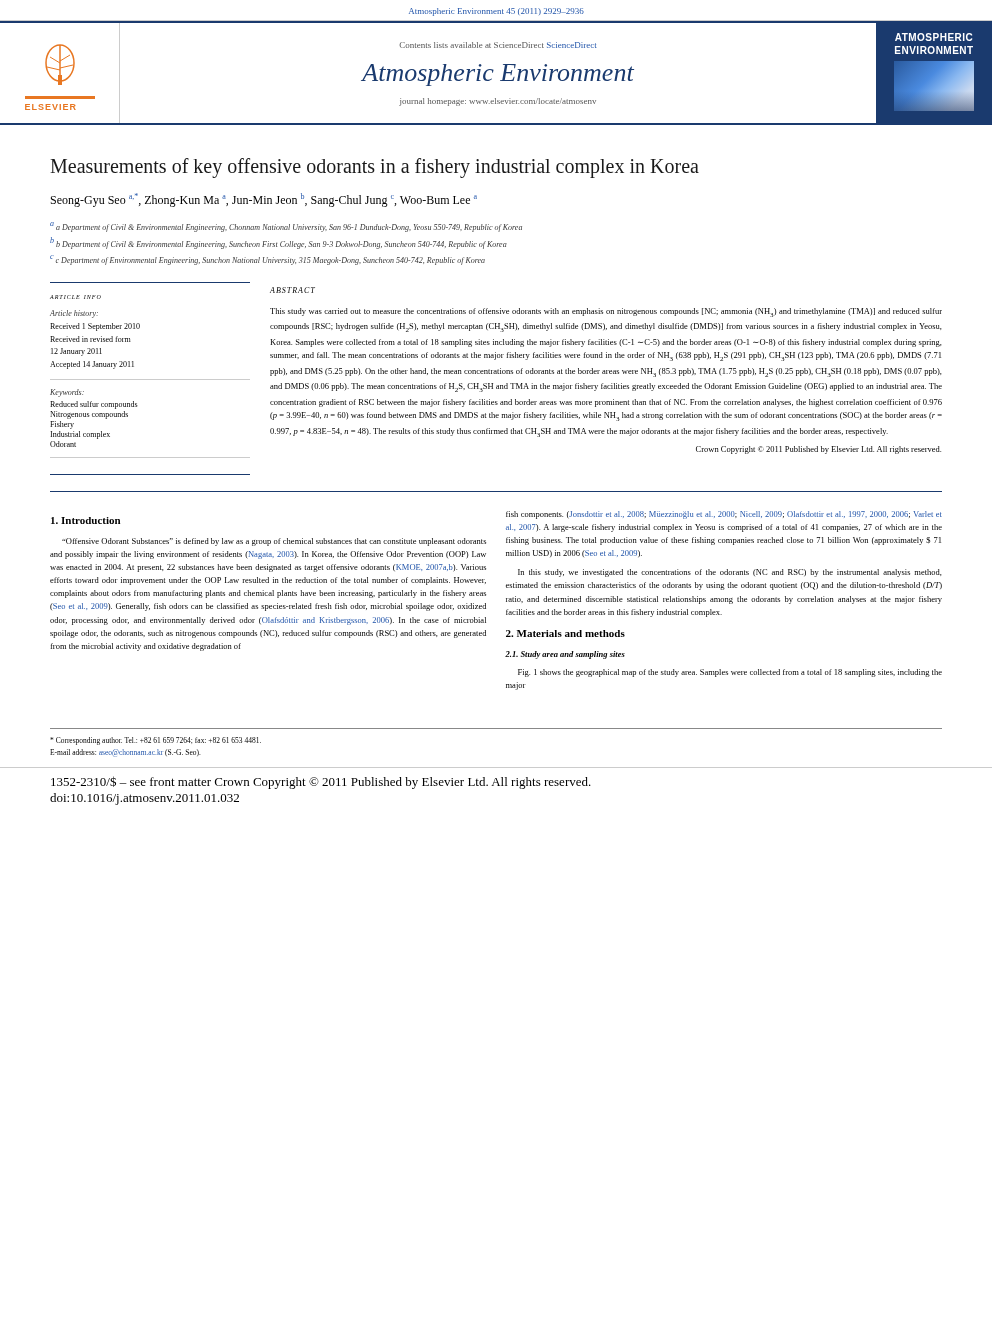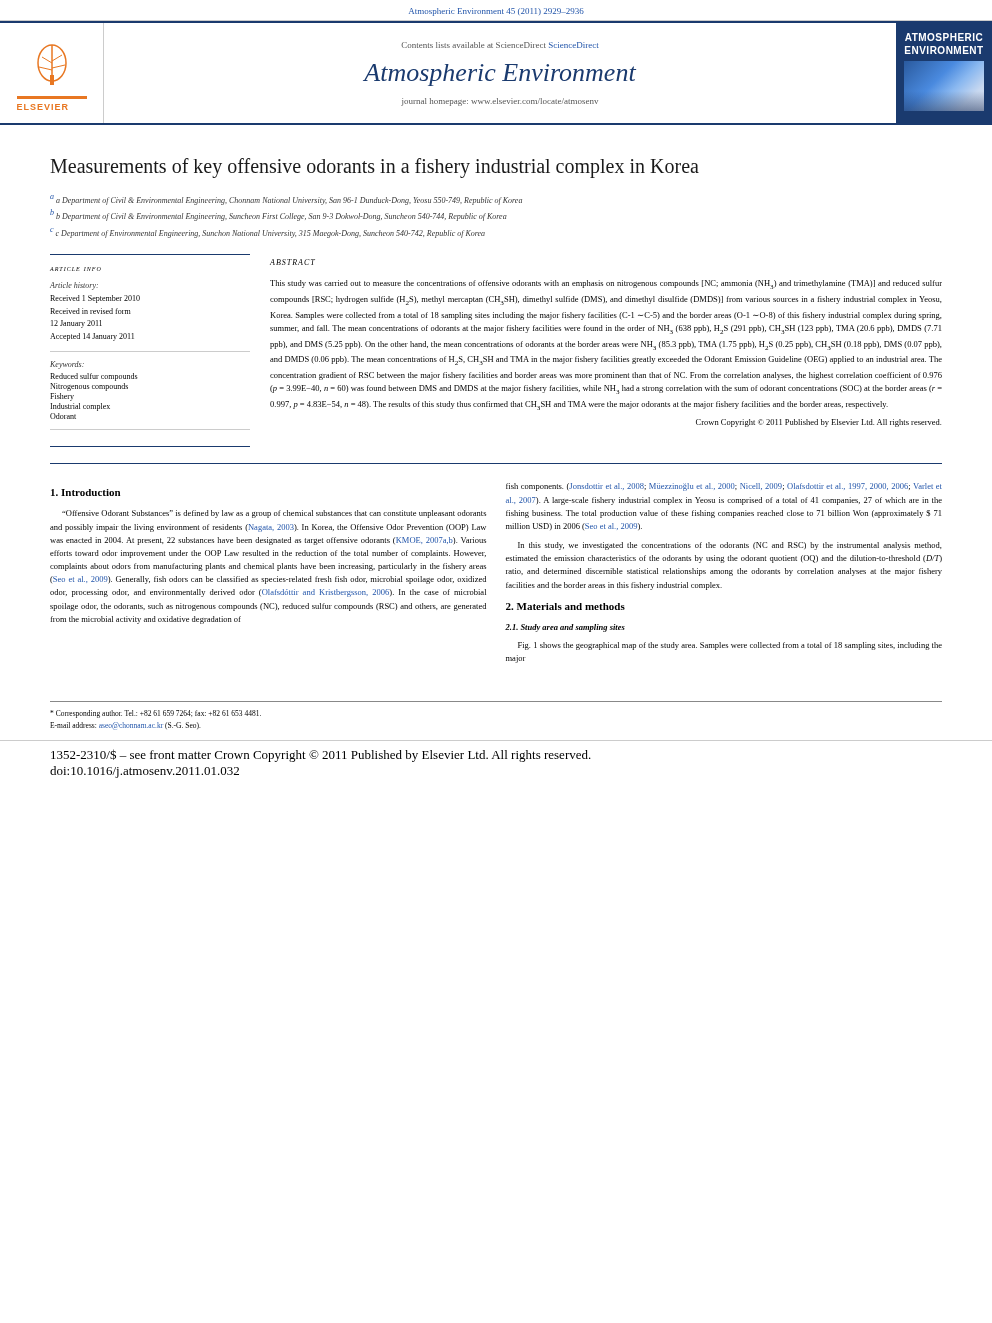--- a/index.html
+++ b/index.html
@@ -24,21 +24,21 @@
 
     
     .journal-header {
       display: flex;
       align-items: stretch;
       border-bottom: 2px solid #1a3a6e;
       border-top: 2px solid #1a3a6e;
       margin: 0;
     }
     .journal-header-left {
-      width: 104px;
+      width: 120px;
       display: flex;
       align-items: center;
       justify-content: center;
       padding: 8px;
       border-right: 1px solid #ccc;
     }
     .elsevier-logo {
       font-size: 11px;
       font-weight: bold;
       color: #e87722;
@@ -76,21 +76,21 @@
       color: #1a3a6e;
       font-style: italic;
       margin: 4px 0;
     }
     .journal-homepage {
       font-size: 9px;
       color: #555;
       margin-top: 4px;
     }
     .journal-header-right {
-      width: 96px;
+      width: 116px;
       background: #1a3a6e;
       display: flex;
       flex-direction: column;
       align-items: center;
       justify-content: center;
       padding: 8px;
     }
     .journal-badge {
       color: #fff;
       text-align: center;
@@ -328,20 +328,27 @@
       <div class="badge-title">ATMOSPHERIC<br>ENVIRONMENT</div>
       <div class="badge-image"></div>
     </div>
   </div>
 </div>
 
 <div class="main-content">
 
   <div class="paper-title">Measurements of key offensive odorants in a fishery industrial complex in Korea</div>
 
+  <div class="authors">
+    <span>Seong-Gyu Seo <span class="sup">a,*</span></span>, 
+    <span>Zhong-Kun Ma <span class="sup">a</span></span>, 
+    <span>Jun-Min Jeon <span class="sup">b</span></span>, 
+    <span>Sang-Chul Jung <span class="sup">c</span></span>, 
+    <span>Woo-Bum Lee <span class="sup">a</span></span>
+  </div>
 
   <div class="affiliations">
     <div><span class="sup">a</span> <span>a Department of Civil &amp; Environmental Engineering, Chonnam National University, San 96-1 Dunduck-Dong, Yeosu 550-749, Republic of Korea</span></div>
     <div><span class="sup">b</span> <span>b Department of Civil &amp; Environmental Engineering, Suncheon First College, San 9-3 Dokwol-Dong, Suncheon 540-744, Republic of Korea</span></div>
     <div><span class="sup">c</span> <span>c Department of Environmental Engineering, Sunchon National University, 315 Maegok-Dong, Suncheon 540-742, Republic of Korea</span></div>
   </div>
 
   <div class="two-col">
 
     <div class="col-left">

